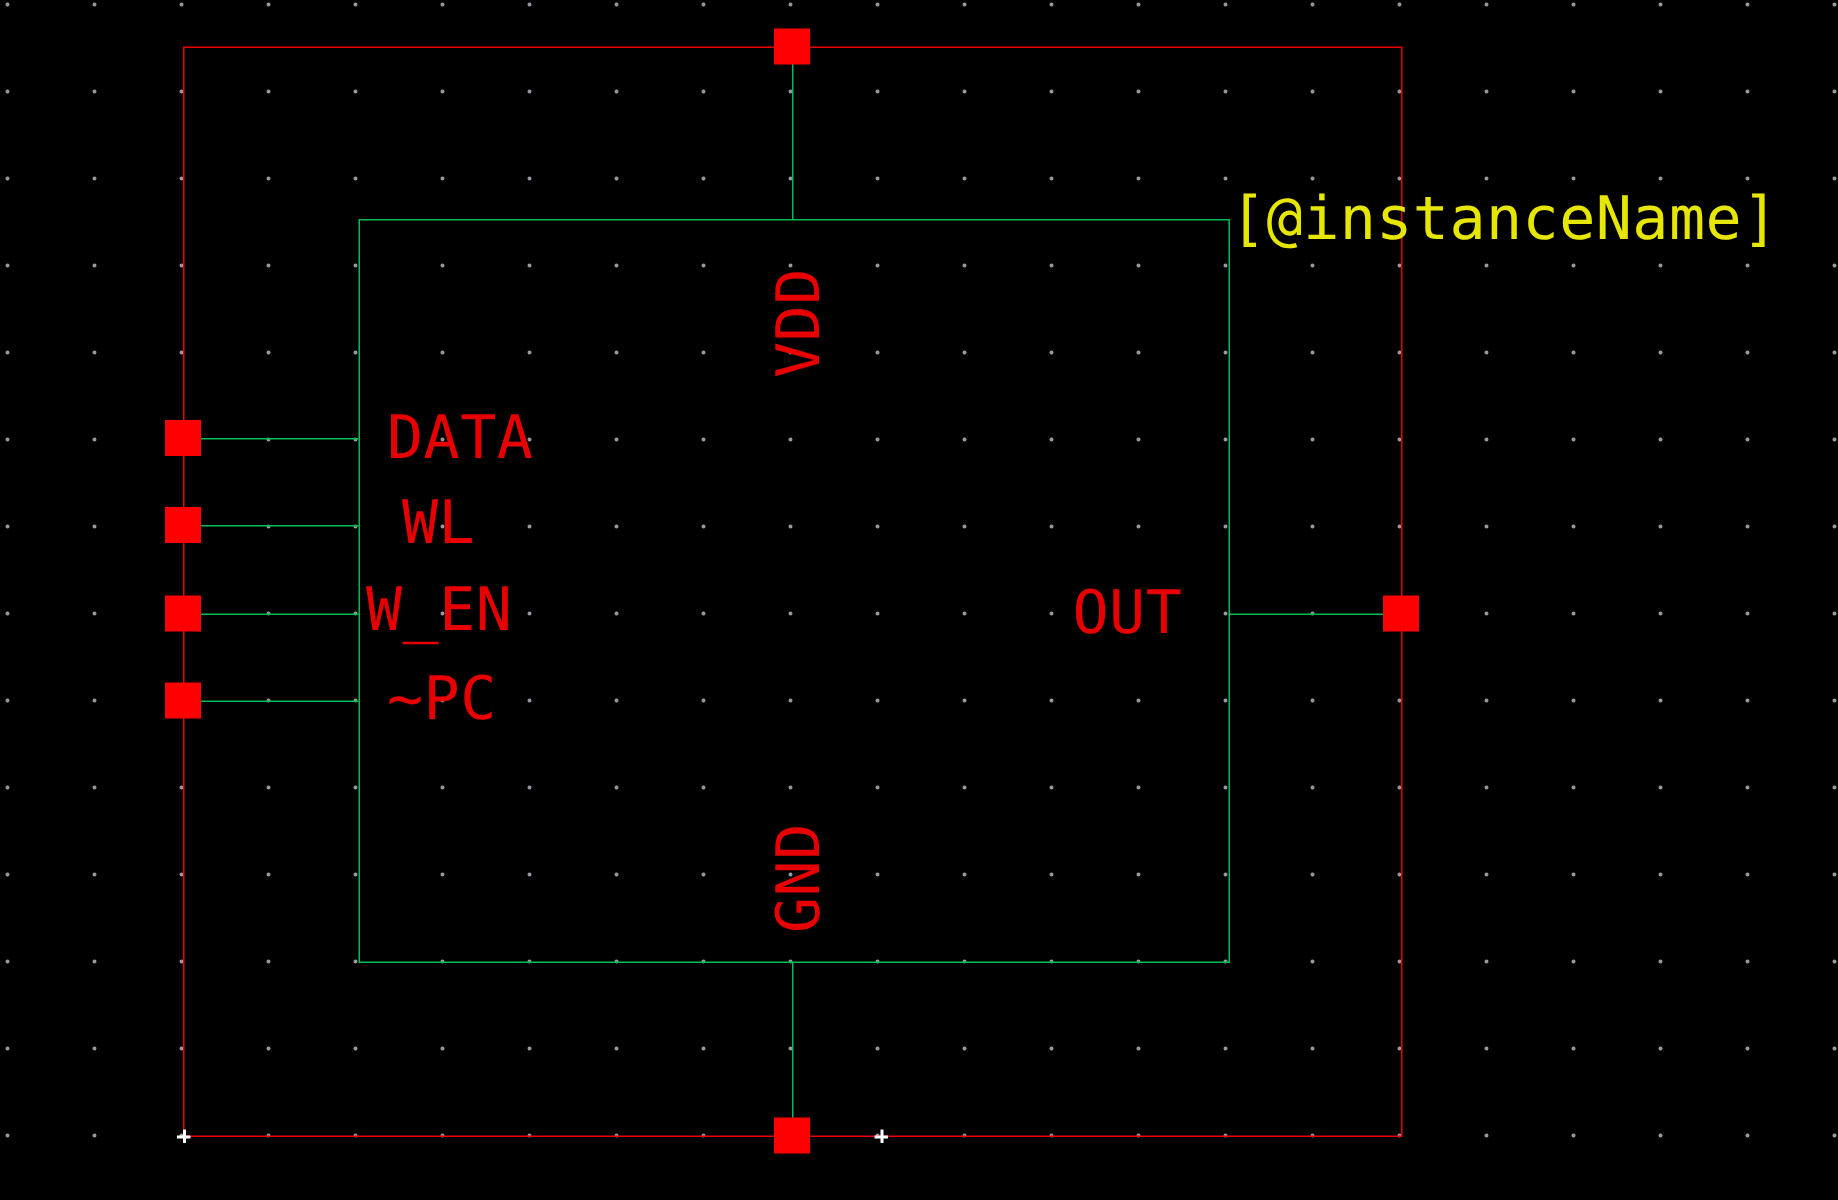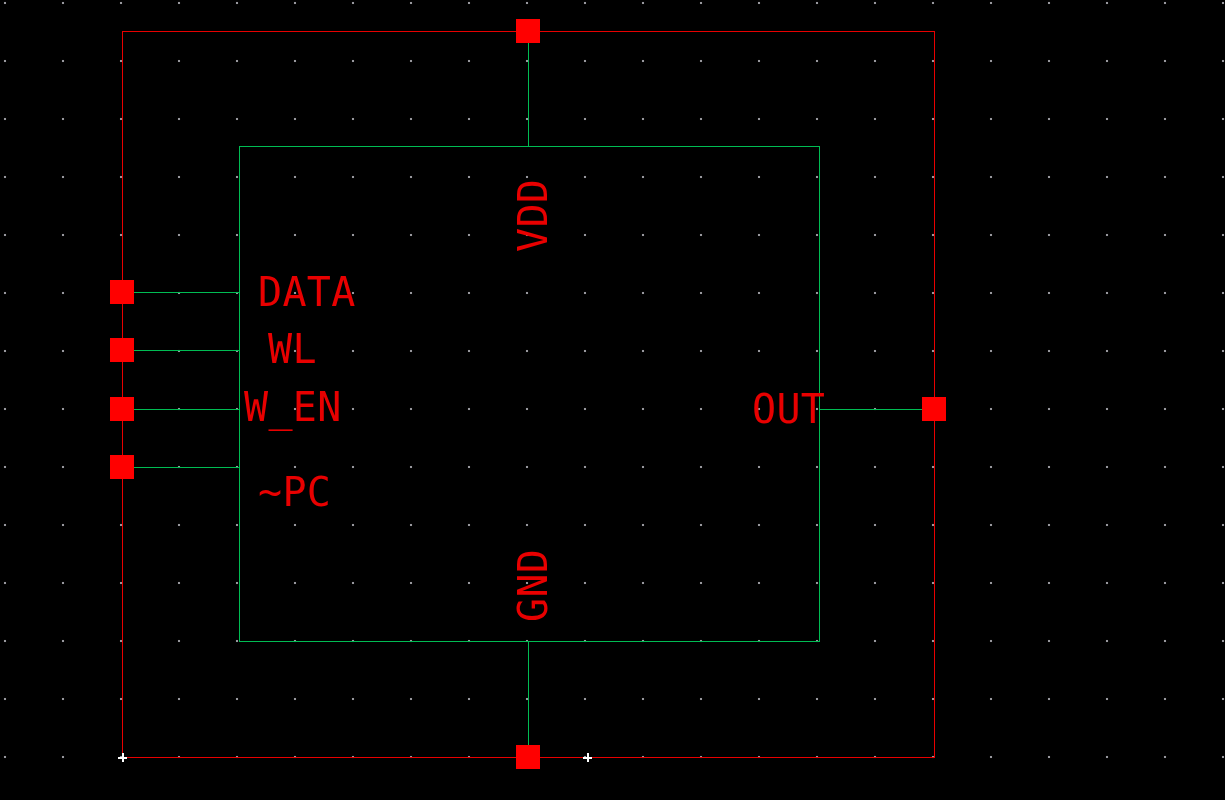--- a/index.html
+++ b/index.html
@@ -74,22 +74,22 @@
   #pin-gnd     { left: 516px; top: 745px; }
   #pin-out     { left: 922px; top: 397px; }
   #pin-data    { left: 110px; top: 280px; }
   #pin-wl      { left: 110px; top: 338px; }
   #pin-wen     { left: 110px; top: 397px; }
   #pin-pc      { left: 110px; top: 455px; }
 
   #lbl-data    { left: 258px; top: 272px; }
   #lbl-wl      { left: 268px; top: 329px; }
   #lbl-wen     { left: 244px; top: 387px; }
-  #lbl-pc      { left: 258px; top: 472px; }
-  #lbl-out     { left: 752px; top: 389px; }
+  #lbl-pc      { left: 258px; top: 446px; }
+  #lbl-out     { left: 715px; top: 389px; }
   #lbl-vdd     { left: 513px; top: 252px; }
   #lbl-gnd     { left: 513px; top: 622px; }
   #lbl-part    { left: 390px; top: 373px; }
   #lbl-inst    { left: 820px; top: 126px; }
 
   #origin-cross-1 { left: 118px; top: 753px; }
   #origin-cross-2 { left: 583px; top: 753px; }
 </style>
 </head>
 <body>
@@ -117,17 +117,18 @@
   <div id="pin-pc" class="pin-square"></div>
 
   <div id="lbl-data" class="lbl red">DATA</div>
   <div id="lbl-wl" class="lbl red">WL</div>
   <div id="lbl-wen" class="lbl red">W_EN</div>
   <div id="lbl-pc" class="lbl red">~PC</div>
   <div id="lbl-out" class="lbl red">OUT</div>
   <div id="lbl-vdd" class="lbl red vtext">VDD</div>
   <div id="lbl-gnd" class="lbl red vtext">GND</div>
 
+  <div id="lbl-inst" class="lbl yellow">[@instanceName]</div>
 
   <div id="origin-cross-1" class="cross"></div>
   <div id="origin-cross-2" class="cross"></div>
 
 </div>
 
 </body></html>

